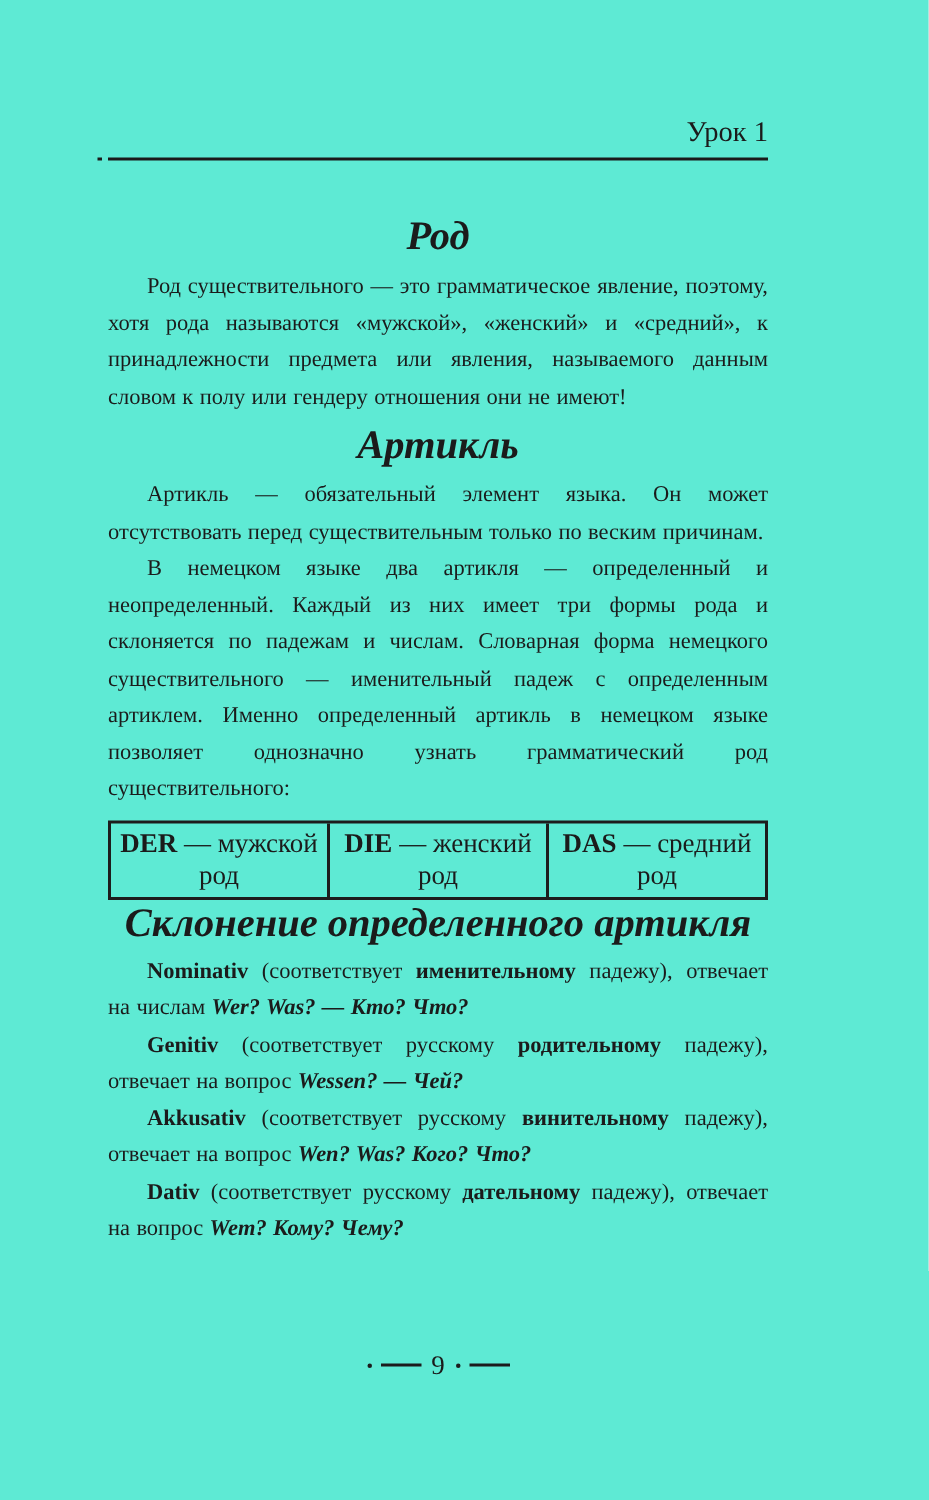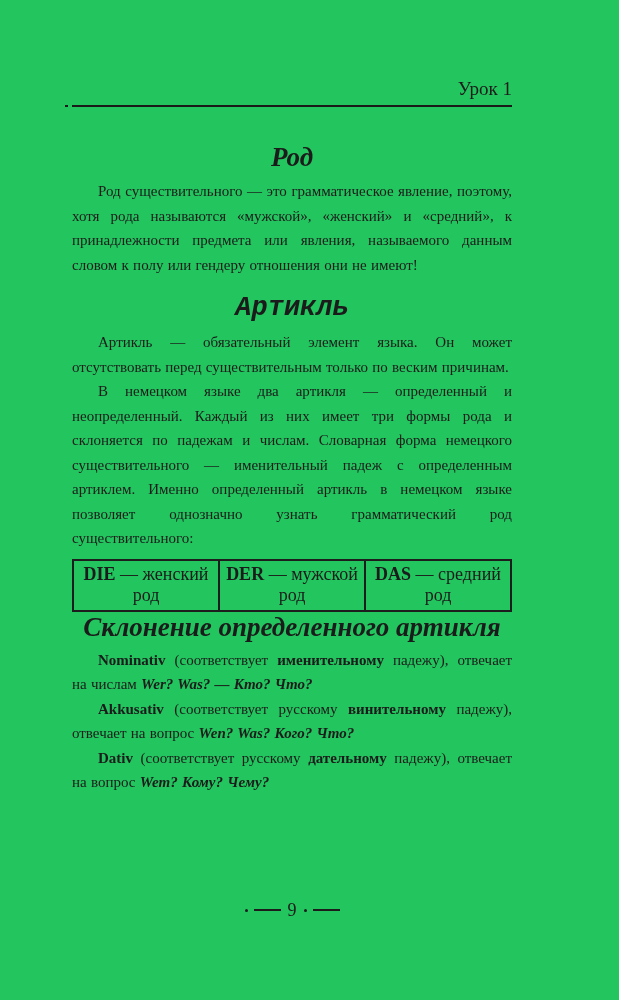--- a/index.html
+++ b/index.html
@@ -5,21 +5,21 @@
   html, body {
     margin: 0;
     padding: 0;
     background: #e8e8e8;
   }
   .page {
     position: relative;
     width: 619px;
     height: 1000px;
     margin: 0 auto;
-    background: #22c55e;
+    background: #5eead4;
     color: #1b1b1b;
     font-family: "Liberation Serif", "DejaVu Serif", serif;
     overflow: hidden;
   }
   .content {
     position: absolute;
     left: 72px;
     top: 0;
     width: 440px;
   }
@@ -46,21 +46,21 @@
   }
   h2.section-title {
     font-size: 27px;
     line-height: 30px;
     font-weight: bold;
     font-style: italic;
     text-align: center;
     margin: 0;
   }
   #title-gender { margin-top: 35px; margin-bottom: 7px; }
-  #title-article { margin-top: 16px; margin-bottom: 7px; font-family: Liberation Mono, monospace; }
+  #title-article { margin-top: 4px; margin-bottom: 7px; }
   #title-declension { margin-bottom: 6px; }
   p.body-par {
     margin: 0;
     font-size: 15px;
     line-height: 24.5px;
     text-align: justify;
     text-indent: 26px;
     word-spacing: 0.5px;
   }
   .b { font-weight: bold; }
@@ -107,28 +107,29 @@
     <h2 class="section-title" id="title-gender">Род</h2>
 
     <p class="body-par"><span>Род существительного — это грамматическое явление, поэтому, хотя рода называются «мужской», «женский» и «средний», к принадлежности предмета или явления, называемого данным словом к полу или гендеру отношения они не имеют!</span></p>
 
     <h2 class="section-title" id="title-article">Артикль</h2>
 
     <p class="body-par"><span>Артикль — обязательный элемент языка. Он может отсутствовать перед существительным только по веским причинам.</span></p>
     <p class="body-par"><span>В немецком языке два артикля — определенный и неопределенный. Каждый из них имеет три формы рода и склоняется по падежам и числам. Словарная форма немецкого существительного — именительный падеж с определенным артиклем. Именно определенный артикль в немецком языке позволяет однозначно узнать грамматический род существительного:</span></p>
 
     <div class="gender-table">
+      <div class="gender-cell"><span class="b">DER</span><span>&nbsp;—&nbsp;мужской род</span></div>
       <div class="gender-cell"><span class="b">DIE</span><span>&nbsp;—&nbsp;женский род</span></div>
-      <div class="gender-cell"><span class="b">DER</span><span>&nbsp;—&nbsp;мужской род</span></div>
       <div class="gender-cell"><span class="b">DAS</span><span>&nbsp;—&nbsp;средний род</span></div>
     </div>
 
     <h2 class="section-title" id="title-declension">Склонение определенного артикля</h2>
 
     <p class="body-par"><span class="b">Nominativ</span><span> (соответствует </span><span class="b">именительному</span><span> падежу), отвечает на числам </span><span class="b i">Wer? Was? — Кто? Что?</span></p>
+    <p class="body-par"><span class="b">Genitiv</span><span> (соответствует русскому </span><span class="b">родительному</span><span> падежу), отвечает на вопрос </span><span class="b i">Wessen? — Чей?</span></p>
     <p class="body-par"><span class="b">Akkusativ</span><span> (соответствует русскому </span><span class="b">винительному</span><span> падежу), отвечает на вопрос </span><span class="b i">Wen? Was? Кого? Что?</span></p>
     <p class="body-par"><span class="b">Dativ</span><span> (соответствует русскому </span><span class="b">дательному</span><span> падежу), отвечает на вопрос </span><span class="b i">Wem? Кому? Чему?</span></p>
 
   </div>
 
   <div class="page-footer">
     <span class="footer-dot"></span>
     <span class="footer-dash"></span>
     <span class="footer-num">9</span>
     <span class="footer-dot"></span>

